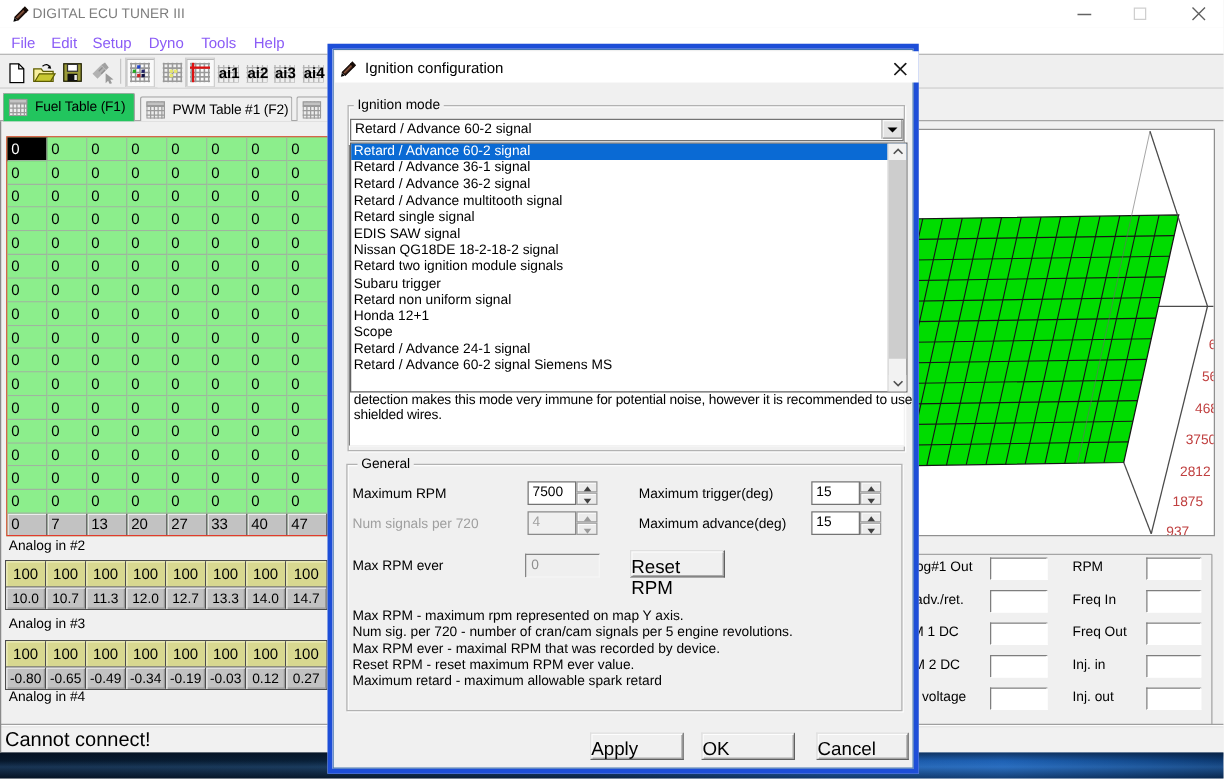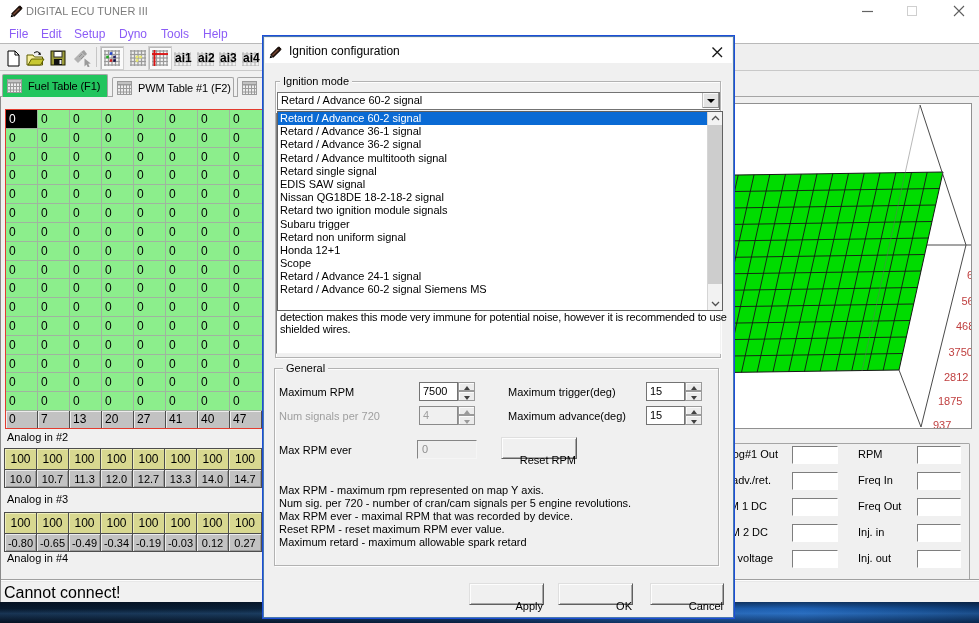--- a/index.html
+++ b/index.html
@@ -34,21 +34,21 @@
 #status span{position:absolute;left:4px;top:2px;font-size:16px}
 #task{position:absolute;left:0;top:602px;width:979px;height:21px;
 background:linear-gradient(180deg, rgba(4,10,22,.5) 0%, rgba(10,40,90,0) 32%, rgba(95,165,240,.2) 55%, rgba(2,8,20,.42) 100%),
 linear-gradient(90deg,#07182c 0%,#092038 25%,#0d3160 48%,#1a57a4 68%,#1e61b4 82%,#12488a 94%,#0d3a72 100%)}
 #chart{position:absolute;left:268px;top:103px;width:704px;height:326px;background:#fff;border:1px solid #909090;overflow:hidden}
 #brp{position:absolute;left:268px;top:443px;width:702px;height:139px;background:#f0f0f0;border:1px solid #a5a5a5;border-radius:1px}
 .plab{position:absolute;font-size:11px;color:#000}
 .pbox{position:absolute;height:18px;background:#fff;border:1px solid;border-color:#7e7e7e #fff #fff #7e7e7e}
 #winbtn{position:absolute;right:0;top:0;width:140px;height:22px}
 
-#dlg{position:absolute;left:262px;top:35px;width:473px;height:584px;background:#f0f0f0;border:1px solid #1d4ed8;box-shadow:inset 0 0 0 1px #4878b0}
+#dlg{position:absolute;left:262px;top:35px;width:473px;height:584px;background:#f0f0f0;border:4px solid #1d4ed8;box-shadow:inset 0 0 0 1px #4878b0}
 #dtitle{position:absolute;left:2px;top:2px;width:467px;height:25px;background:#fff}
 #dtitle .tt{position:absolute;left:24px;top:6px;font-size:12px;color:#000}
 .grp{position:absolute;border:1px solid #b2b2b2;box-shadow:inset 1px 1px 0 #fdfdfd,1px 1px 0 #fdfdfd}
 .glab{position:absolute;background:#f0f0f0;padding:0 3px;font-size:11px;z-index:3}
 #combo{position:absolute;left:14px;top:56px;width:443px;height:18px;background:#fff;border:1px solid #737373;font-size:11px}
 #combo .cv{position:absolute;left:3px;top:1px}
 #cbtn{position:absolute;right:0;top:0;width:17px;height:15px;background:#e3e3e3;border-left:1px solid #bdbdbd;box-shadow:inset -1px -1px 0 #8f8f8f,inset 1px 1px 0 #fafafa}
 #cbtn i{position:absolute;left:4px;top:6px;width:0;height:0;border:4px solid transparent;border-top:4px solid #000;border-bottom:none}
 #dpan{position:absolute;left:13px;top:77px;width:445px;height:241px;background:#fff;border:1px solid;border-color:#808080 #f2f2f2 #f2f2f2 #808080}
 #dtext{position:absolute;left:17px;top:274.5px;width:452px;font-size:11px;letter-spacing:-0.15px;line-height:12.5px;color:#000}
@@ -64,21 +64,21 @@
 .sed{position:absolute;left:0;top:0;height:19px;background:#fff;border:1px solid #737373;font-size:11px;padding:2px 0 0 3px}
 .spin.dis .sed{background:#f0f0f0;color:#9f9f9f;border-color:#8a8a8a}
 .sbx{position:absolute;right:0;top:0;width:17px;height:19px}
 .sbu,.sbd{position:absolute;left:0;width:17px;height:9px;background:#ececec;border:1px solid #9a9a9a;box-shadow:inset 1px 1px 0 #fbfbfb}
 .sbu{top:0}.sbd{top:9px;height:10px}
 .tu{position:absolute;left:5px;top:2.5px;width:0;height:0;border:3px solid transparent;border-bottom:4px solid #404040;border-top:none}
 .td{position:absolute;left:5px;top:3.5px;width:0;height:0;border:3px solid transparent;border-top:4px solid #404040;border-bottom:none}
 .spin.dis .tu{border-bottom-color:#9a9a9a}
 .spin.dis .td{border-top-color:#9a9a9a}
 .dedit{position:absolute;left:154px;top:404px;width:60px;height:19px;background:#efefef;border:1px solid;border-color:#858585 #f5f5f5 #f5f5f5 #858585;color:#8f8f8f;font-size:11px;padding:2px 0 0 4px}
-.btn{position:absolute;width:75px;height:22px;background:#f0f0f0;border:1px solid;border-color:#dfdfdf #606060 #606060 #dfdfdf;box-shadow:inset 1px 1px 0 #fdfdfd,inset -1px -1px 0 #a9a9a9;font-size:11px;text-align:right;padding-top:16px}
+.btn{position:absolute;width:75px;height:22px;background:#f0f0f0;border:1px solid;border-color:#dfdfdf #606060 #606060 #dfdfdf;box-shadow:inset 1px 1px 0 #fdfdfd,inset -1px -1px 0 #a9a9a9;font-size:15px;text-align:left;padding-top:4px}
 </style></head>
 <body>
 <div id="scr">
  <div id="tbar">
    <div style="position:absolute;left:10px;top:4px"><svg width="14" height="14" viewBox="0 0 14 14">
           <path d="M0.7 13.3 L1.5 10.2 L3.8 12.5 Z" fill="#000"></path>
           <path d="M2 9.7 L8.6 3.1 L10.9 5.4 L4.3 12 Z" fill="#4e2a1e" stroke="#140a06" stroke-width="1.1"></path>
           <path d="M8.6 3.1 L9.9 1.8 L12.2 4.1 L10.9 5.4 Z" fill="#1a0d08" stroke="#140a06" stroke-width="1"></path>
           <path d="M3.2 10.5 L9.2 4.5" stroke="#8a5a40" stroke-width="0.9" fill="none"></path>
         </svg></div>
@@ -517,21 +517,21 @@
         <div class="fc">0</div>
         <div class="fc">0</div>
         <div class="fc">0</div>
       </div>
       <div class="fr">
         <div class="fa">0</div>
         <div class="fa">7</div>
         <div class="fa">13</div>
         <div class="fa">20</div>
         <div class="fa">27</div>
-        <div class="fa">41</div>
+        <div class="fa">33</div>
         <div class="fa">40</div>
         <div class="fa">47</div>
       </div>
     </div>
  <div class="lbl" style="top:431px">Analog in #2</div>
  <div class="stab" style="top:448px">
       <div class="yrow">
         <div class="yc">100</div>
         <div class="yc">100</div>
         <div class="yc">100</div>

